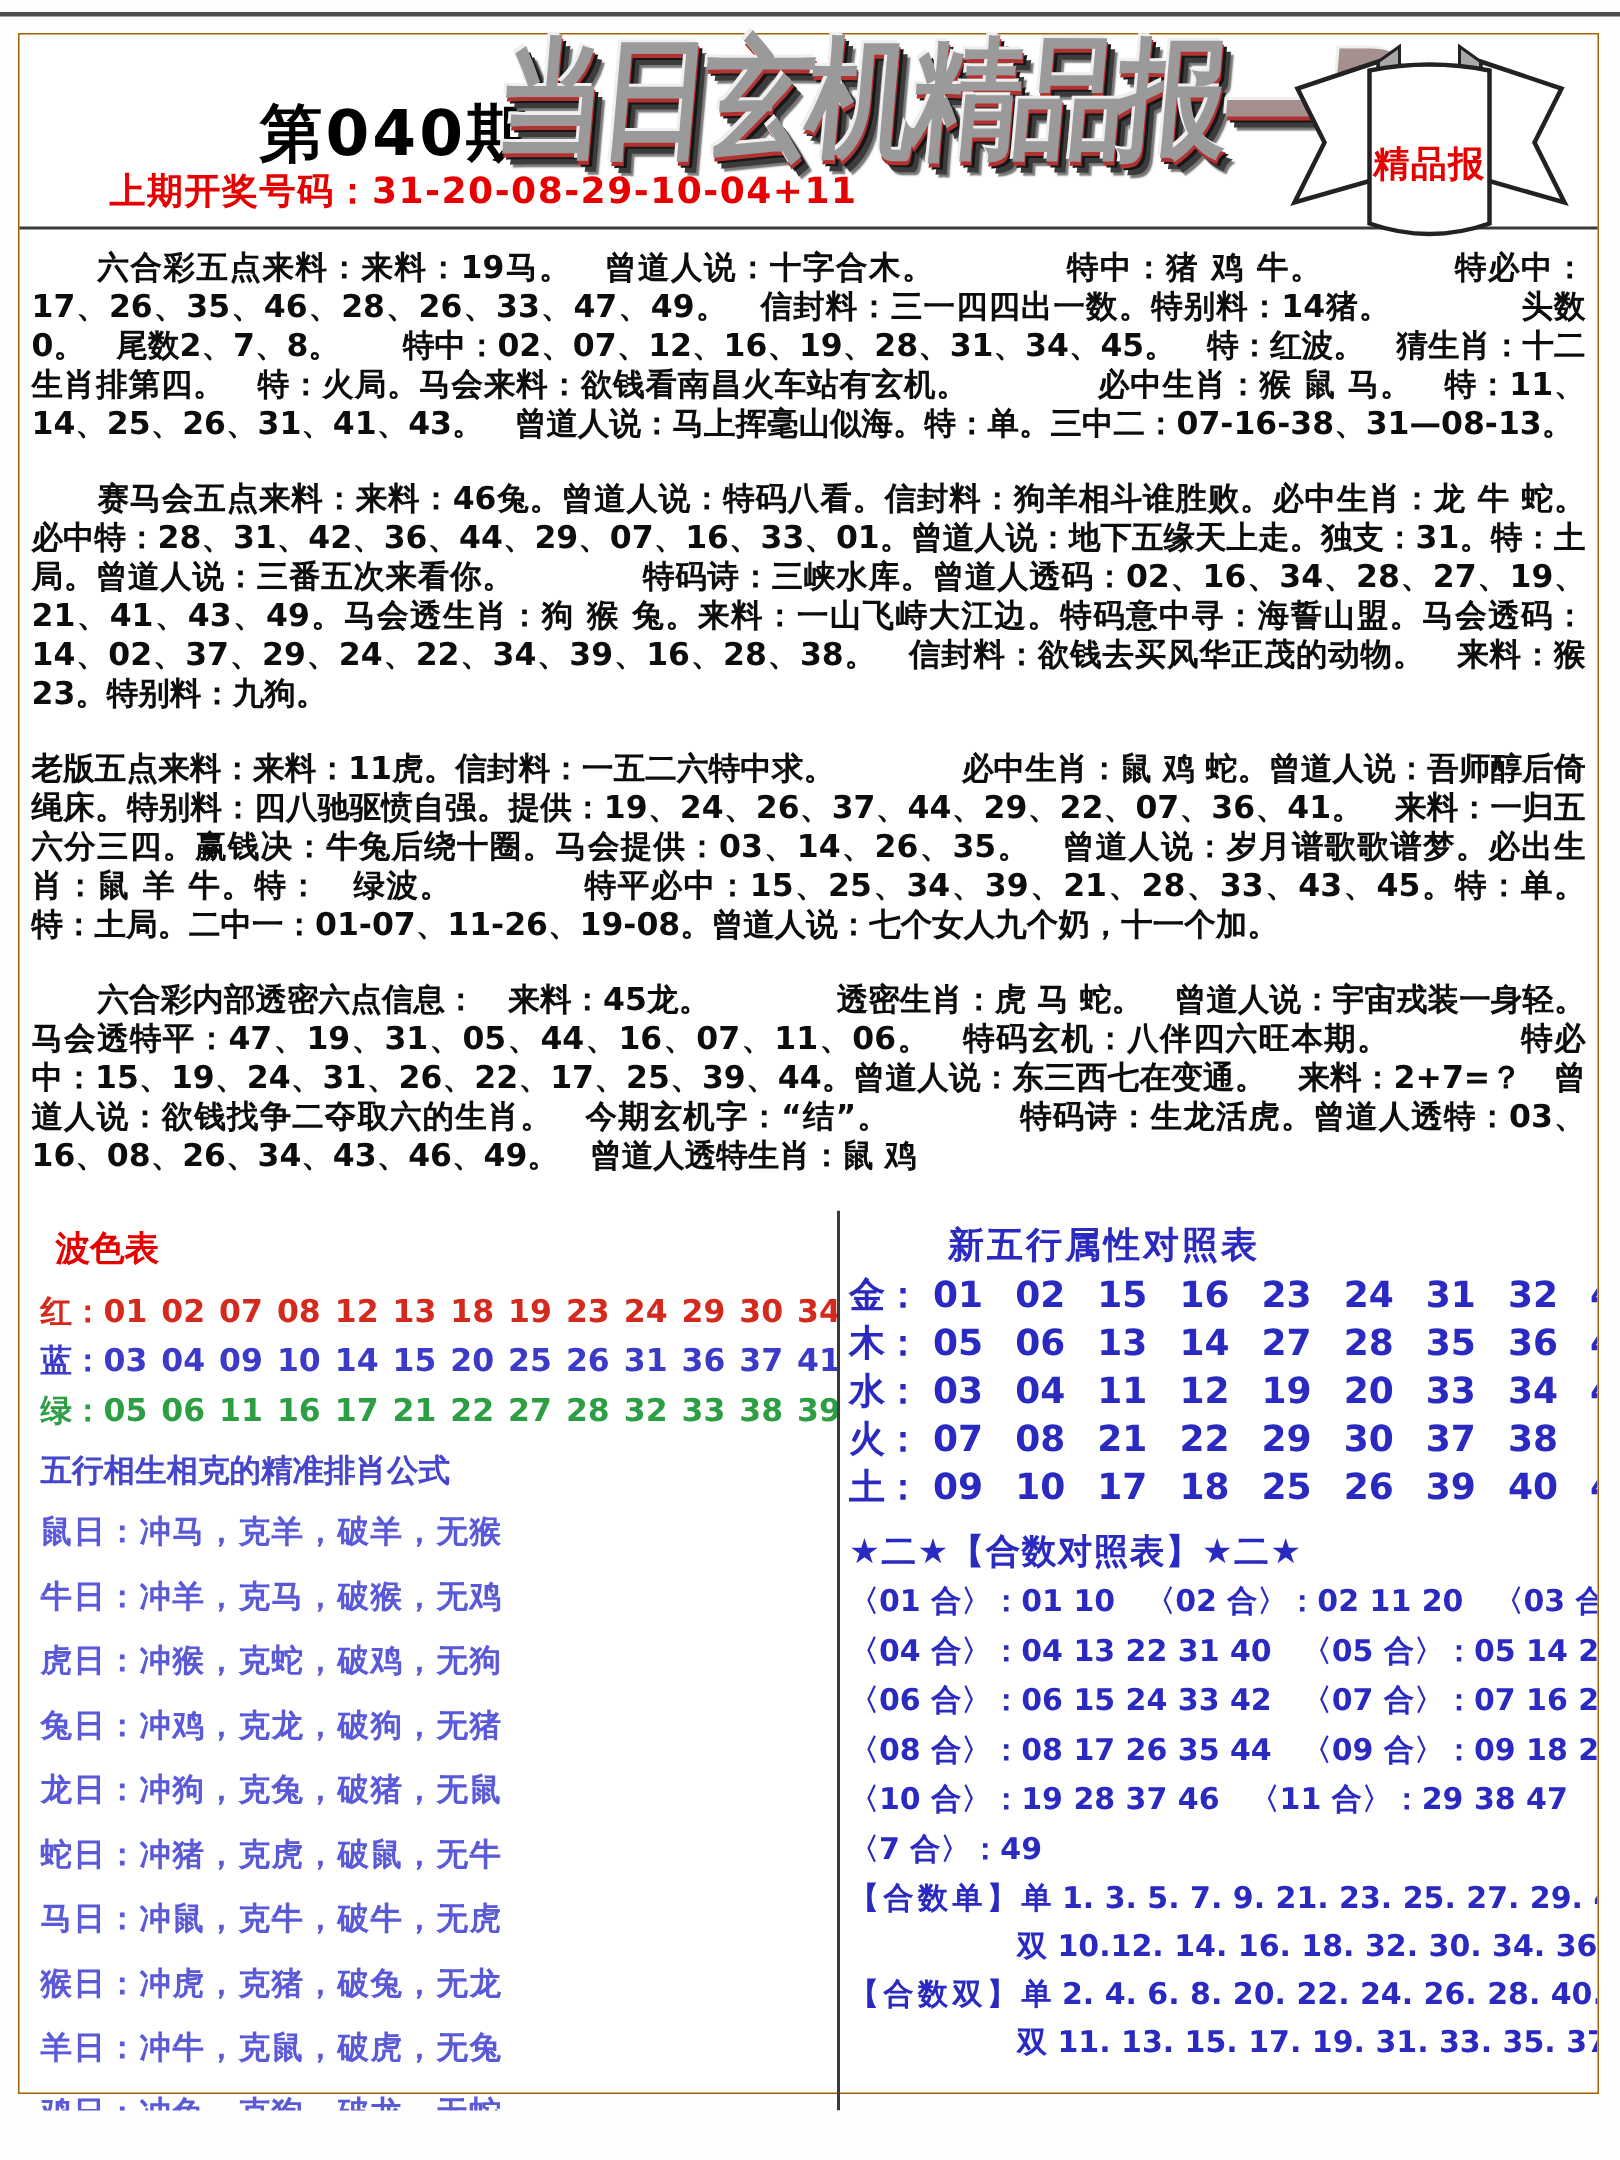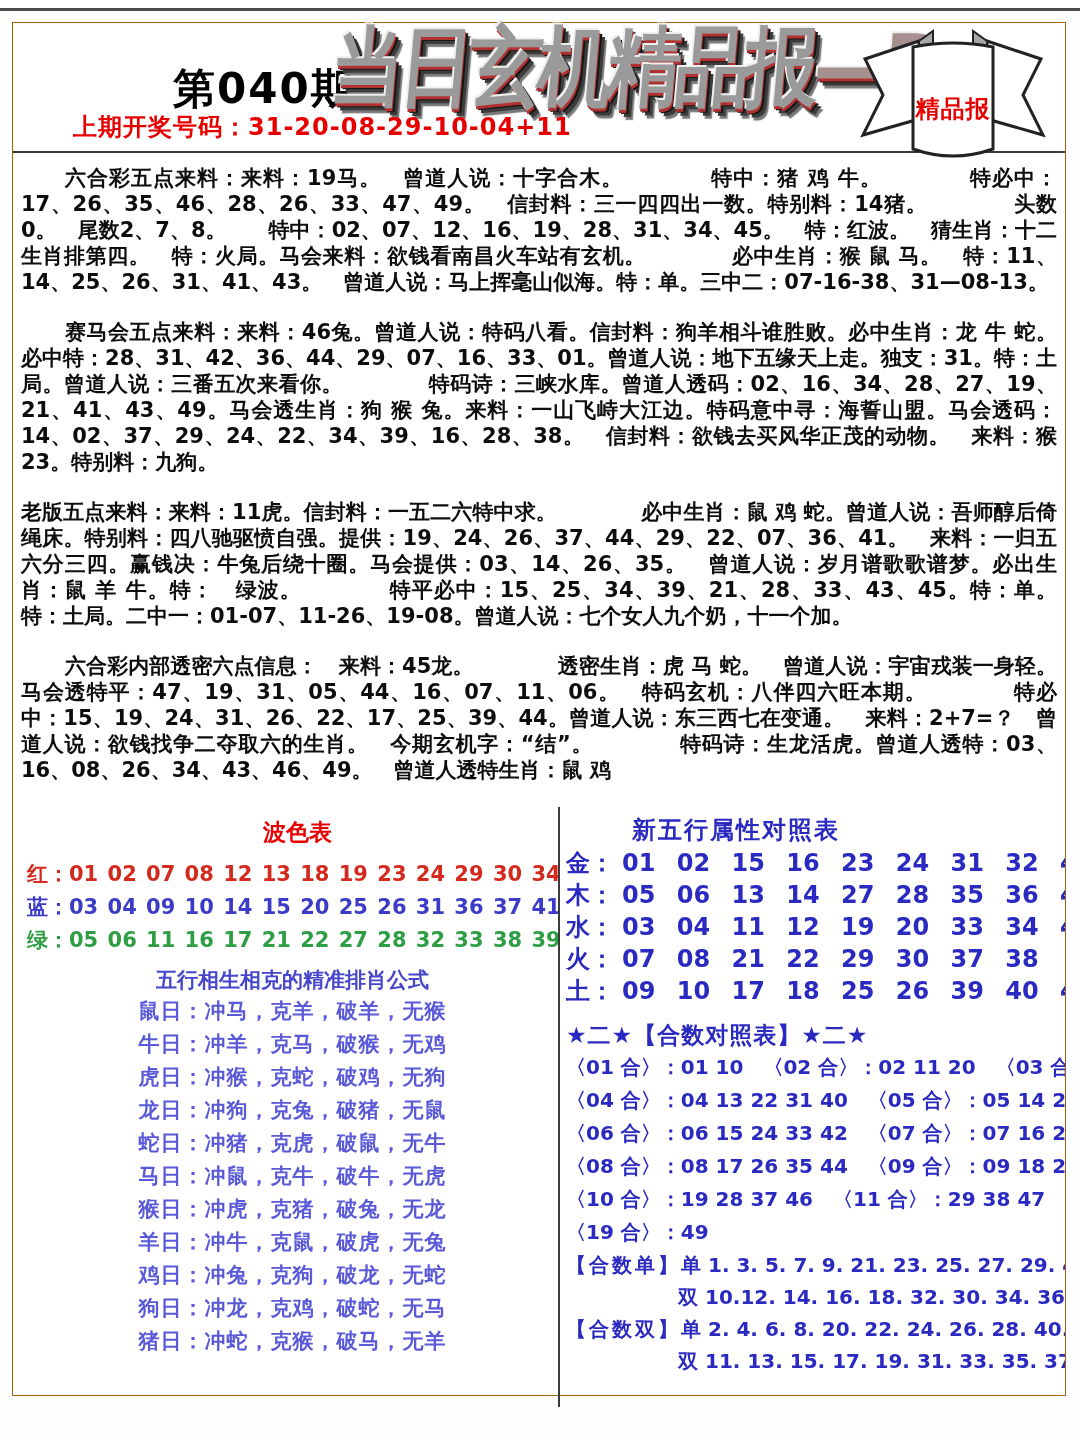--- a/index.html
+++ b/index.html
@@ -25,28 +25,28 @@
   .paras{padding:12px 8px 0 8px;font-size:21px;line-height:26px;text-align:justify;color:#0d0d0d;}
   .paras p{margin:0 0 24px 0;}
   .paras p.ind{text-indent:44px;}
 
   
   .band{position:relative;height:30px;border-bottom:2px solid #3a3a3a;}
   .band-title{position:absolute;left:568px;top:1px;font-size:26px;color:#e60000;letter-spacing:2px;white-space:nowrap;}
 
   
   .columns{display:flex;height:600px;overflow:hidden;}
-  .colL{width:545px;box-sizing:border-box;padding:8px 0 0 14px;overflow:hidden;text-align:center;}
+  .colL{width:545px;box-sizing:border-box;padding:8px 0 0 14px;overflow:hidden;}
   .colR{flex:1;box-sizing:border-box;border-left:2px solid #3a3a3a;padding:4px 0 0 6px;overflow:hidden;}
 
   .bose-title{color:#e60000;font-size:23px;margin:2px 0 10px 10px;}
   .bose-row{font-size:21px;line-height:33px;white-space:nowrap;word-spacing:2px;}
   .c-red{color:#d42a1e;} .c-blue{color:#3b3bc8;} .c-green{color:#2e9e44;}
   .formula-title{color:#4646cc;font-size:21px;line-height:30px;margin-top:8px;}
-  .zodiac-row{color:#5a5ad8;font-size:21px;line-height:33px;letter-spacing:1px;white-space:nowrap;}
+  .zodiac-row{color:#5a5ad8;font-size:21px;line-height:33px;letter-spacing:1px;white-space:nowrap;margin-top:10px;}
 
   .blue{color:#2a2ac0;}
   .wuxing-title{font-size:24px;line-height:30px;margin:4px 0 2px 66px;letter-spacing:2px;}
   .wuxing-row{font-size:24px;line-height:32px;white-space:nowrap;}
   .wuxing-row .nums{word-spacing:13px;margin-left:8px;}
   .hesu-title{font-size:23px;line-height:32px;margin-top:12px;letter-spacing:1px;}
   .hesu-row{font-size:20px;line-height:33px;white-space:nowrap;}
   .ds-title{font-size:23px;line-height:32px;margin-top:4px;letter-spacing:1px;}
   .ds-line{font-size:20px;line-height:32px;white-space:nowrap;}
   .ds-line .head{letter-spacing:3px;}
@@ -88,20 +88,21 @@
 
       <div class="colL">
         <div class="bose-title">波色表</div>
         <div class="bose-row c-red"><span>红：</span><span>01 02 07 08 12 13 18 19 23 24 29 30 34 35 40 45 46</span></div>
         <div class="bose-row c-blue"><span>蓝：</span><span>03 04 09 10 14 15 20 25 26 31 36 37 41 42 47 48</span></div>
         <div class="bose-row c-green"><span>绿：</span><span>05 06 11 16 17 21 22 27 28 32 33 38 39 43 44 49</span></div>
         <div class="formula-title">五行相生相克的精准排肖公式</div>
         <div class="zodiac-row">鼠日：冲马，克羊，破羊，无猴</div>
         <div class="zodiac-row">牛日：冲羊，克马，破猴，无鸡</div>
         <div class="zodiac-row">虎日：冲猴，克蛇，破鸡，无狗</div>
+        <div class="zodiac-row">兔日：冲鸡，克龙，破狗，无猪</div>
         <div class="zodiac-row">龙日：冲狗，克兔，破猪，无鼠</div>
         <div class="zodiac-row">蛇日：冲猪，克虎，破鼠，无牛</div>
         <div class="zodiac-row">马日：冲鼠，克牛，破牛，无虎</div>
         <div class="zodiac-row">猴日：冲虎，克猪，破兔，无龙</div>
         <div class="zodiac-row">羊日：冲牛，克鼠，破虎，无兔</div>
         <div class="zodiac-row">鸡日：冲兔，克狗，破龙，无蛇</div>
         <div class="zodiac-row">狗日：冲龙，克鸡，破蛇，无马</div>
         <div class="zodiac-row">猪日：冲蛇，克猴，破马，无羊</div>
       </div>
 
@@ -111,21 +112,21 @@
         <div class="wuxing-row blue"><span>木：</span><span class="nums">05 06 13 14 27 28 35 36 43 44</span></div>
         <div class="wuxing-row blue"><span>水：</span><span class="nums">03 04 11 12 19 20 33 34 41 42 49</span></div>
         <div class="wuxing-row blue"><span>火：</span><span class="nums">07 08 21 22 29 30 37 38</span></div>
         <div class="wuxing-row blue"><span>土：</span><span class="nums">09 10 17 18 25 26 39 40 47 48</span></div>
         <div class="hesu-title blue">★二★【合数对照表】★二★</div>
         <div class="hesu-row blue">〈01 合〉：01 10　〈02 合〉：02 11 20　〈03 合〉：03 12 21 30</div>
         <div class="hesu-row blue">〈04 合〉：04 13 22 31 40　〈05 合〉：05 14 23 32 41</div>
         <div class="hesu-row blue">〈06 合〉：06 15 24 33 42　〈07 合〉：07 16 25 34 43</div>
         <div class="hesu-row blue">〈08 合〉：08 17 26 35 44　〈09 合〉：09 18 27 36 45</div>
         <div class="hesu-row blue">〈10 合〉：19 28 37 46　〈11 合〉：29 38 47　〈12 合〉：39 48</div>
-        <div class="hesu-row blue">〈19 合〉：49</div>
+        <div class="hesu-row blue">〈7 合〉：49</div>
         <div class="ds-line blue"><span class="head">【合数单】</span><span>单 1. 3. 5. 7. 9. 21. 23. 25. 27. 29. 41. 43. 45. 47. 49.</span></div>
         <div class="ds-line ds-line2 blue">双 10.12. 14. 16. 18. 32. 30. 34. 36. 38</div>
         <div class="ds-line blue"><span class="head">【合数双】</span><span>单 2. 4. 6. 8. 20. 22. 24. 26. 28. 40. 42. 44. 46. 48</span></div>
         <div class="ds-line ds-line2 blue">双 11. 13. 15. 17. 19. 31. 33. 35. 37. 39</div>
       </div>
 
     </div>
   </div>
 </div>
 

